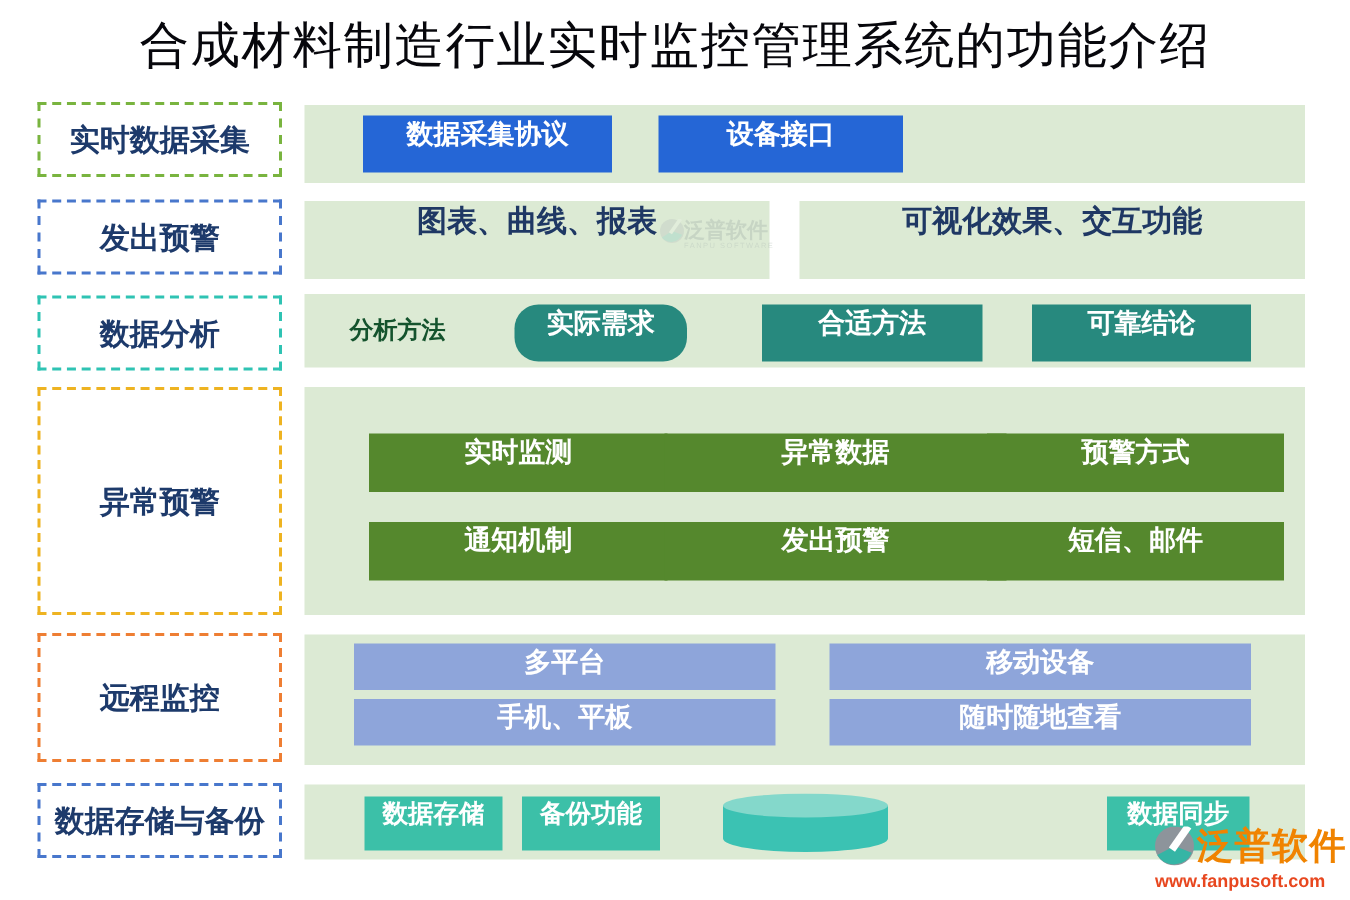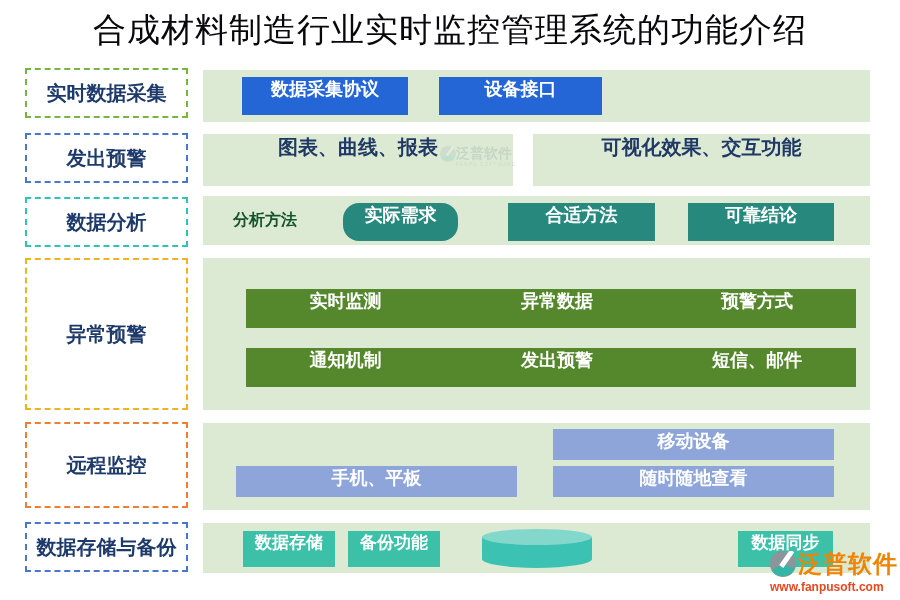--- a/index.html
+++ b/index.html
@@ -157,20 +157,23 @@
     </div>
     <div class="chip green r2 k2">
       <span>发出预警</span>
     </div>
     <div class="chip green r2 k3">
       <span>短信、邮件</span>
     </div>
   </div>
 
   <div class="band band5">
+    <div class="chip peri p1 q1">
+      <span>多平台</span>
+    </div>
     <div class="chip peri p1 q2">
       <span>移动设备</span>
     </div>
     <div class="chip peri p2 q1">
       <span>手机、平板</span>
     </div>
     <div class="chip peri p2 q2">
       <span>随时随地查看</span>
     </div>
   </div>

